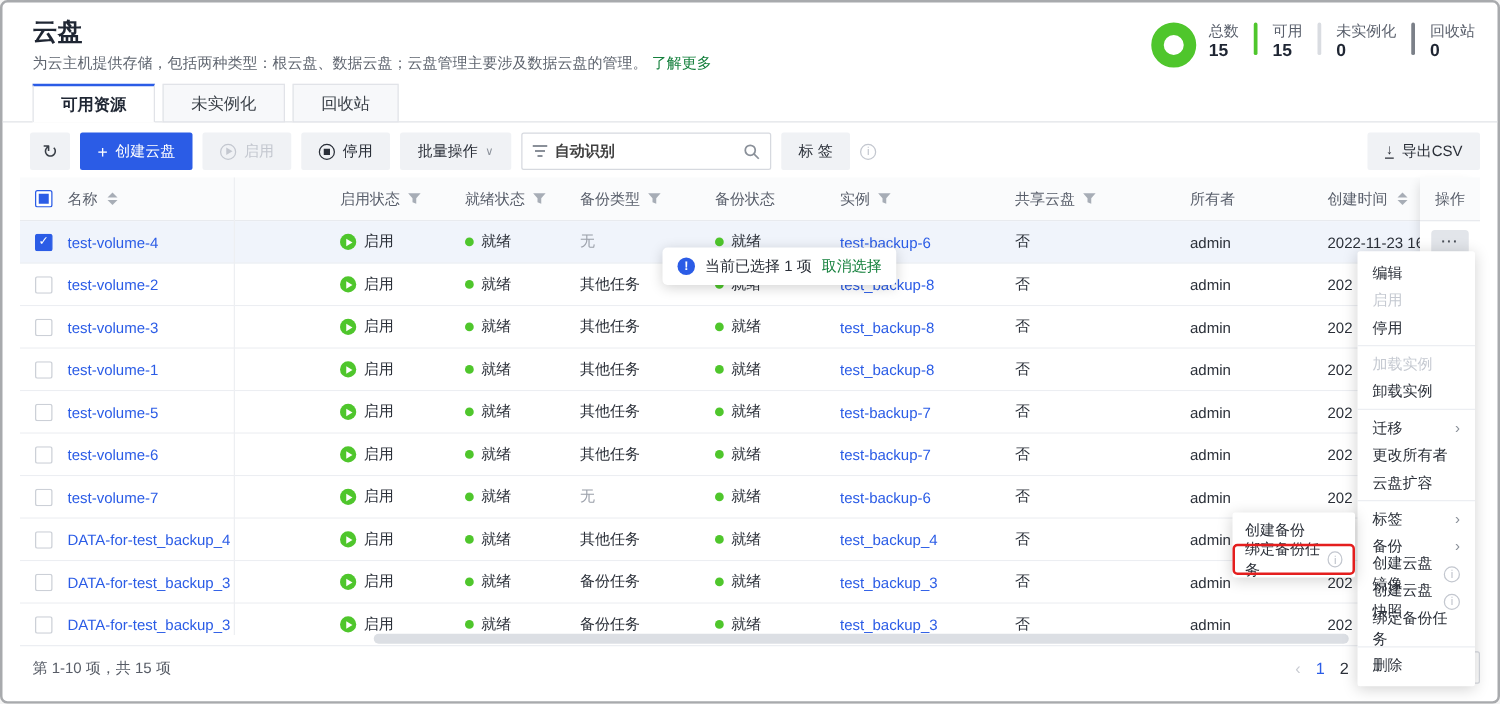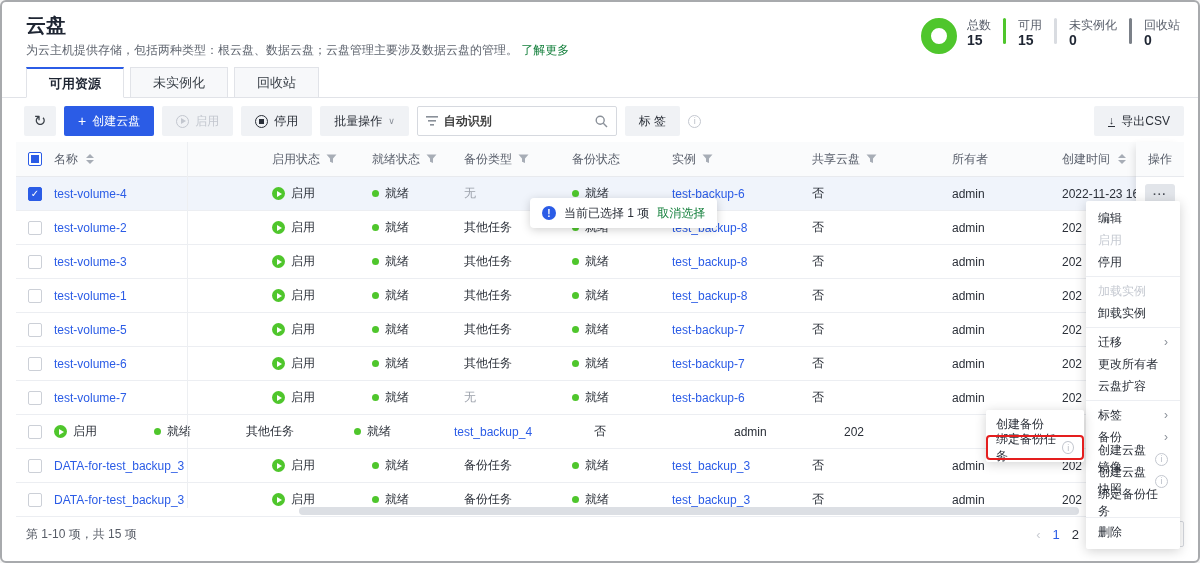--- a/index.html
+++ b/index.html
@@ -504,20 +504,23 @@
           </div>
       <div class="cell col-created">
             <span>202</span>
           </div>
     </div>
 
     <div class="trow">
       <div class="cell col-cb">
             <span class="cb"></span>
           </div>
+      <div class="cell col-name">
+            <a class="name-link">DATA-for-test_backup_4</a>
+          </div>
       <div class="cell col-enable">
         <span class="ic-play"></span>
         <span>启用</span>
       </div>
       <div class="cell col-ready">
         <span class="dot"></span>
         <span>就绪</span>
       </div>
       <div class="cell col-btype">
             <span>其他任务</span>

